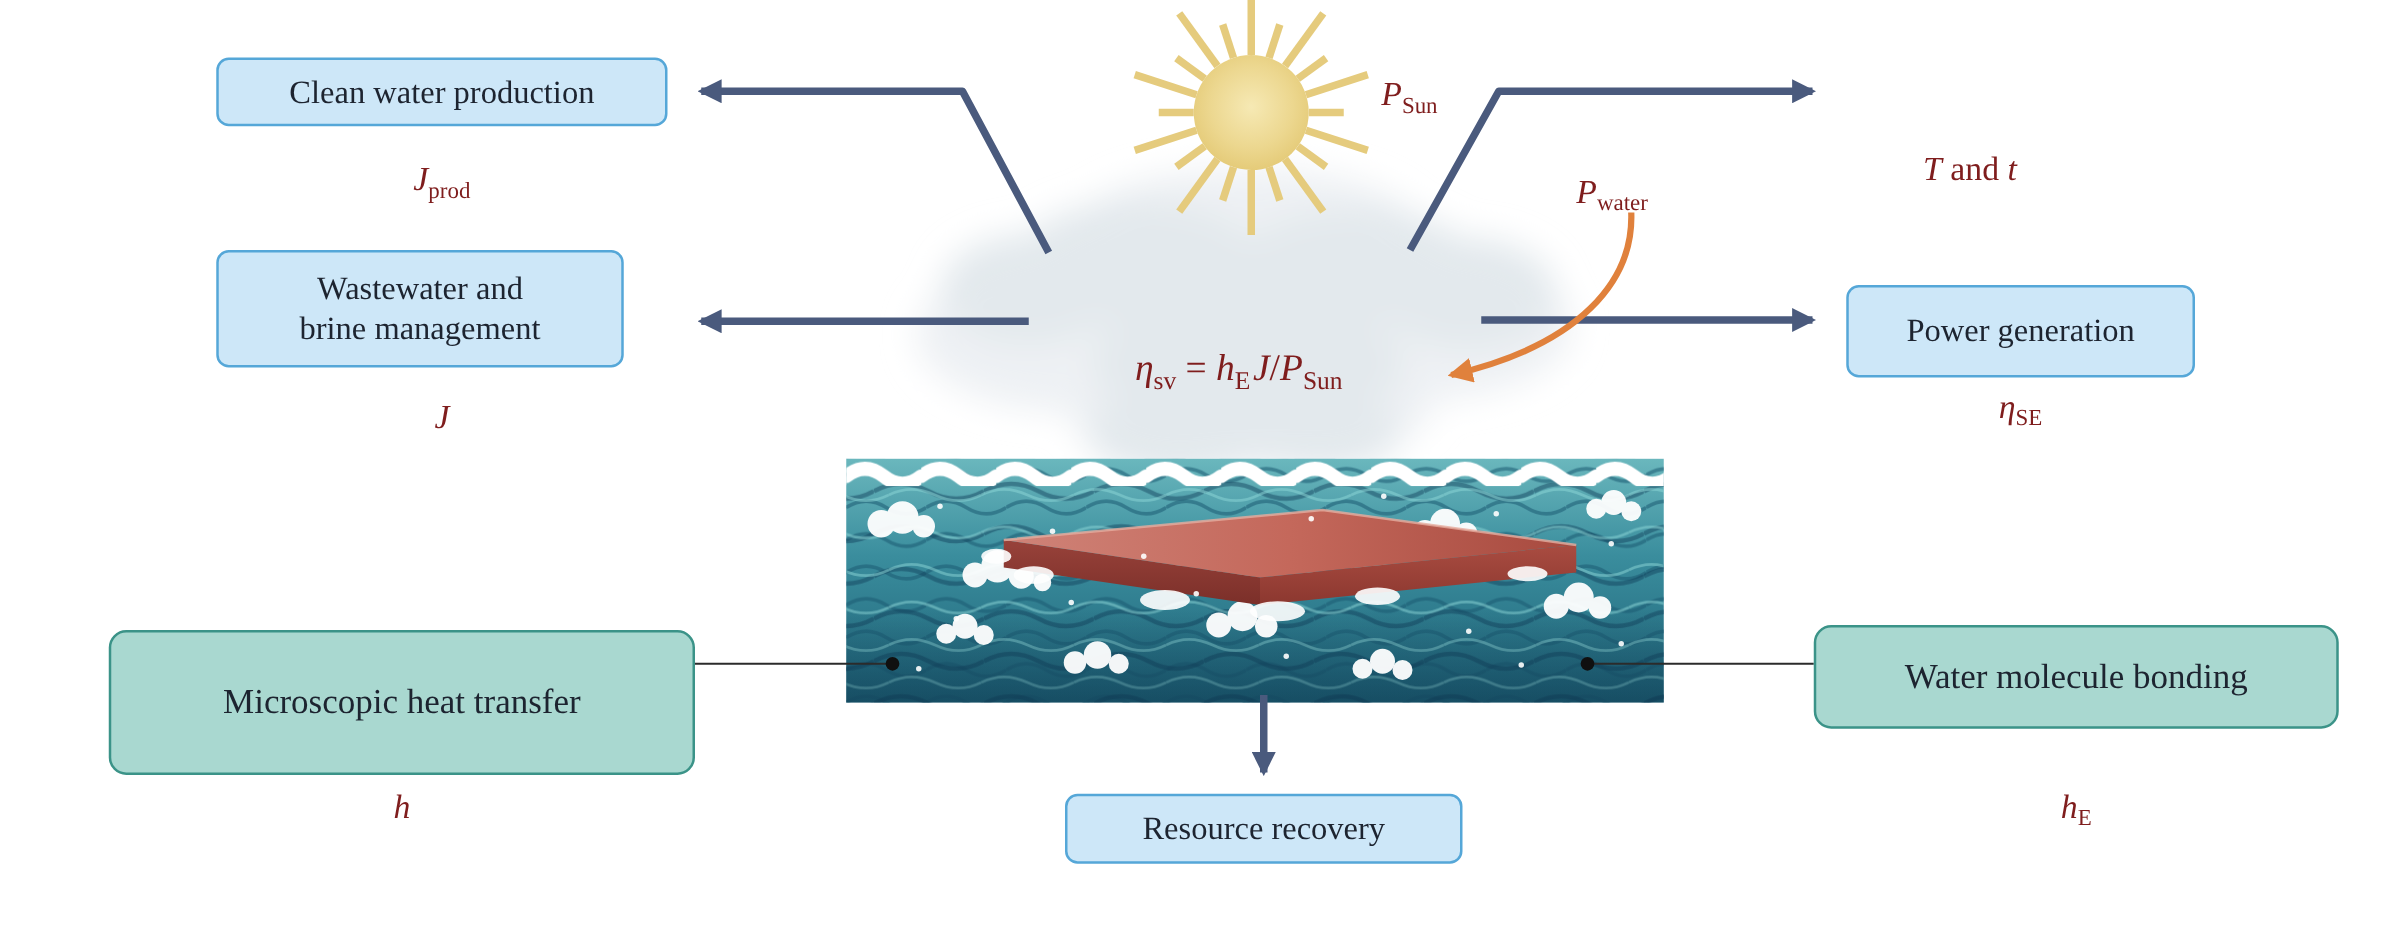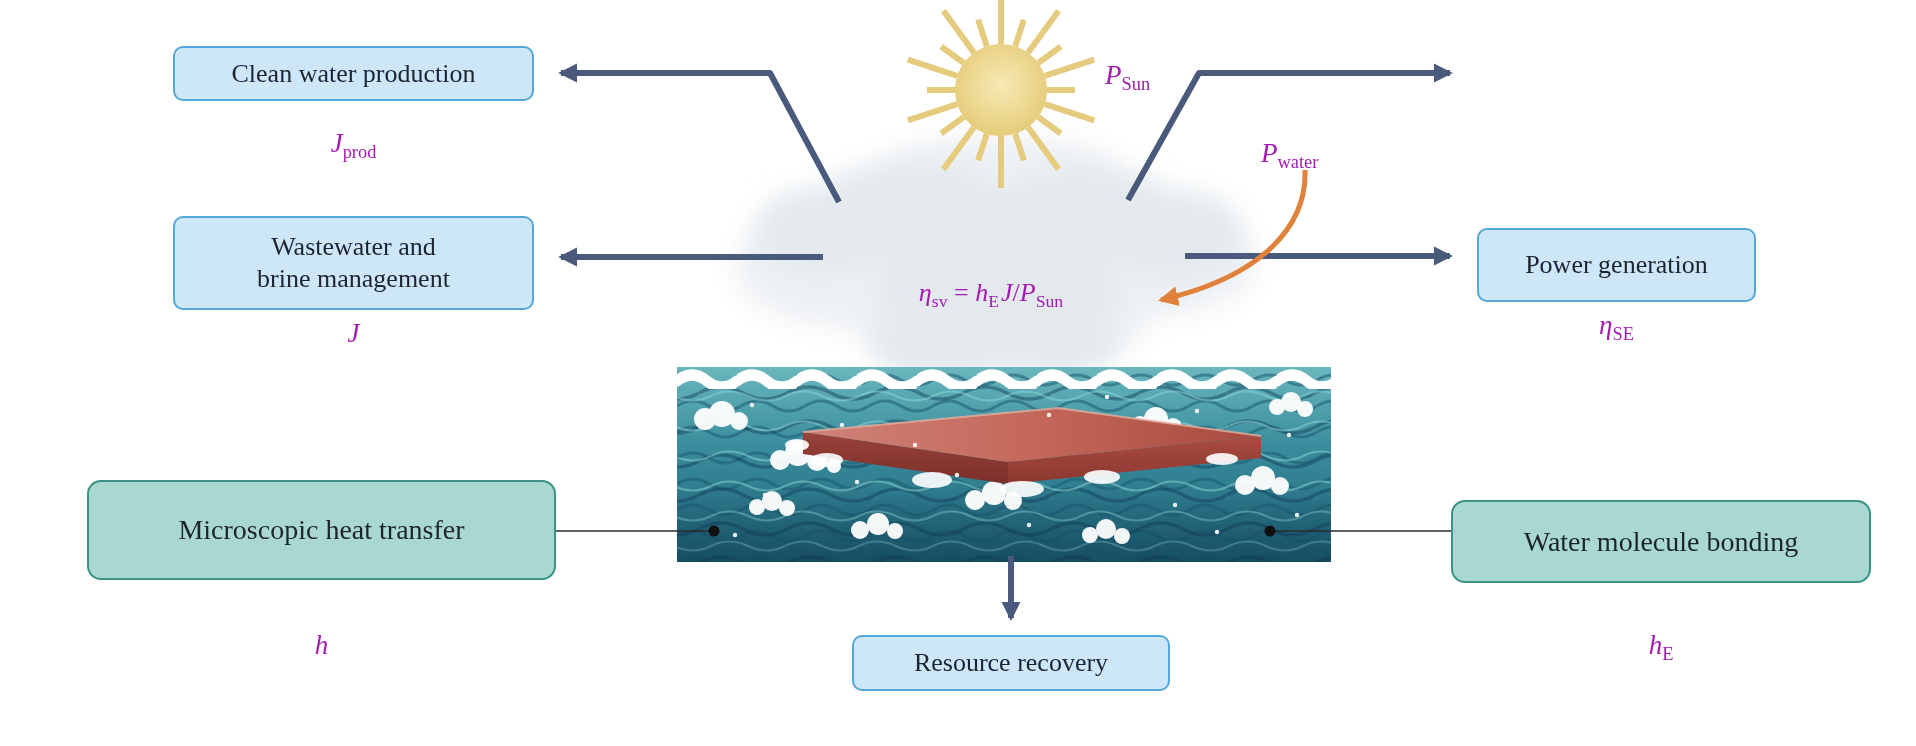--- a/index.html
+++ b/index.html
@@ -3,21 +3,21 @@
 <meta charset="utf-8">
 <style>
   html,body{margin:0;padding:0;background:#fff;}
   .canvas{position:relative;width:1916px;height:746px;background:#ffffff;overflow:hidden;
           font-family:Liberation Serif, serif;color:#1d2430;margin-left:13px;}
   .scene{position:absolute;left:0;top:0;}
   .box{position:absolute;display:flex;flex-direction:column;align-items:center;justify-content:center;
        text-align:center;box-sizing:border-box;}
   .blue{background:#cde7f8;border:2.5px solid #55a7d8;border-radius:10px;font-size:26px;}
   .teal{background:#a9d8d0;border:2.5px solid #3b9388;border-radius:14px;font-size:28px;}
-  .math{position:absolute;font-size:27px;text-align:center;color:#a21caf;}
+  .math{position:absolute;font-size:27px;text-align:center;color:#7f1d1d;}
   .math i{font-style:italic;}
   .math sub{font-size:0.68em;font-style:normal;}
 </style>
 </head>
 <body>
 
 <div class="canvas">
 
   <svg class="scene" width="1916" height="746" viewBox="0 0 1916 746">
     <defs>
@@ -207,62 +207,65 @@
     <g>
       <line x1="1438" y1="531" x2="1257" y2="531" stroke="#2b2b2b" stroke-width="1.6"></line>
       <circle cx="1257" cy="531" r="5.5" fill="#101010"></circle>
     </g>
   </svg>
 
   <div class="box blue" style="left:160px;top:46px;width:361px;height:55px">
     <span>Clean water production</span>
   </div>
 
-  <div class="box blue" style="left:160px;top:216px;width:361px;height:94px;line-height:1.25">
+  <div class="box blue" style="left:160px;top:200px;width:326px;height:94px;line-height:1.25">
     <span>Wastewater and</span>
     <span>brine management</span>
   </div>
 
 
   <div class="box blue" style="left:1464px;top:228px;width:279px;height:74px">
     <span>Power generation</span>
   </div>
 
-  <div class="box teal" style="left:74px;top:480px;width:469px;height:100px">
+  <div class="box teal" style="left:74px;top:504px;width:469px;height:116px">
     <span>Microscopic heat transfer</span>
   </div>
 
   <div class="box teal" style="left:1438px;top:500px;width:420px;height:83px">
     <span>Water molecule bonding</span>
   </div>
 
   <div class="box blue" style="left:839px;top:635px;width:318px;height:56px">
     <span>Resource recovery</span>
   </div>
 
   <div class="math" style="left:1092px;top:60px">
     <i>P</i><sub>Sun</sub>
   </div>
 
   <div class="math" style="left:1248px;top:138px">
     <i>P</i><sub>water</sub>
   </div>
 
-  <div class="math" style="left:838px;top:278px;width:280px;font-size:26px">
+  <div class="math" style="left:838px;top:278px;width:280px;font-size:30px">
     <i>η</i><sub>sv</sub><span> = </span><i>h</i><sub style="margin-right:2px">E</sub><i>J</i><span>/</span><i>P</i><sub>Sun</sub>
   </div>
 
   <div class="math" style="left:160px;top:128px;width:361px">
     <i>J</i><sub>prod</sub>
   </div>
 
   <div class="math" style="left:160px;top:318px;width:361px">
     <i>J</i>
   </div>
 
+  <div class="math" style="left:1464px;top:120px;width:198px">
+    <i>T</i><span> and </span><i>t</i>
+  </div>
 
   <div class="math" style="left:1464px;top:310px;width:279px">
     <i>η</i><sub>SE</sub>
   </div>
 
   <div class="math" style="left:74px;top:630px;width:469px">
     <i>h</i>
   </div>
 
   <div class="math" style="left:1438px;top:630px;width:420px">

